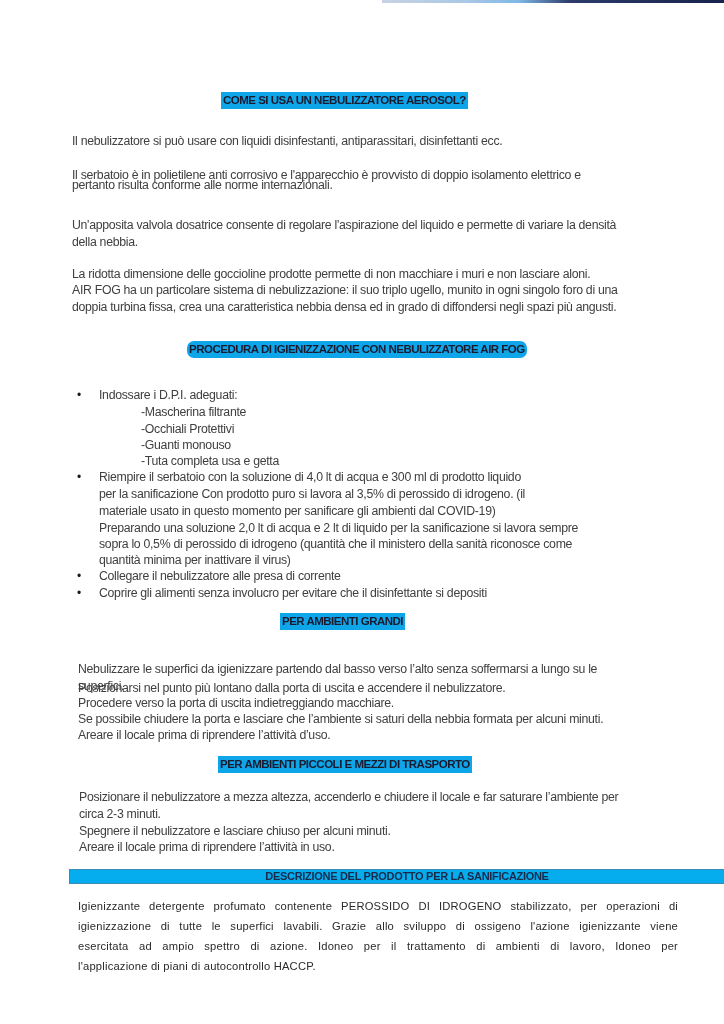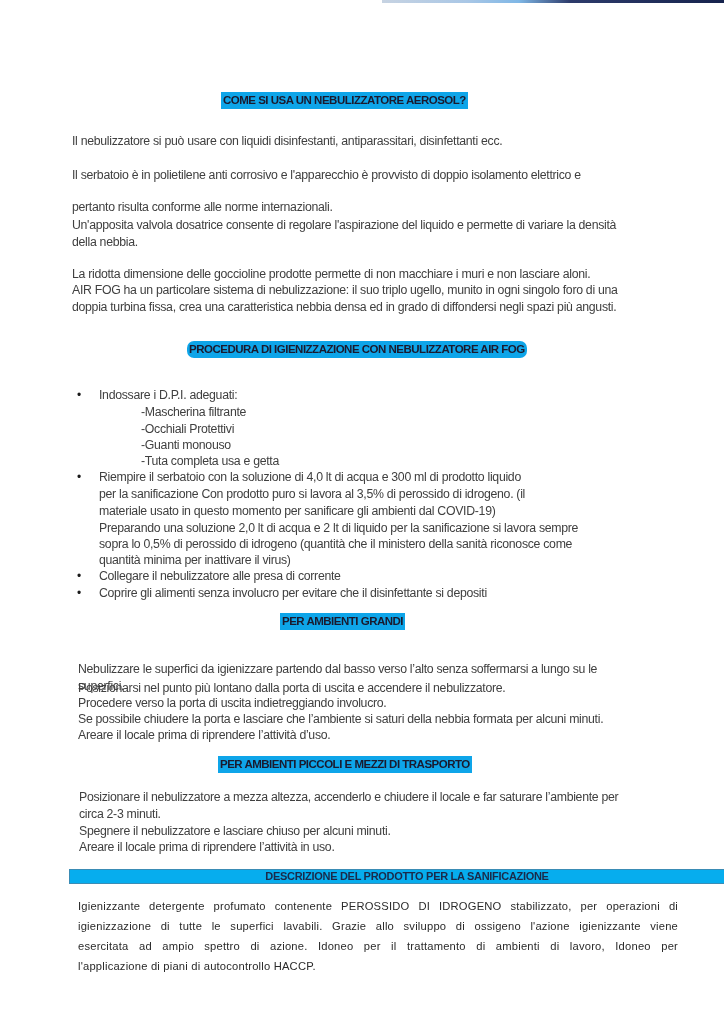--- a/index.html
+++ b/index.html
@@ -38,21 +38,21 @@
 </style>
 </head>
 <body>
 
 <div class="top-bar"></div>
 
 <div class="hl" style="left:221px;top:92px;">COME SI USA UN NEBULIZZATORE AEROSOL?</div>
 
 <div class="p" style="left:72px;top:132px;">Il nebulizzatore si può usare con liquidi disinfestanti, antiparassitari, disinfettanti ecc.</div>
 <div class="p" style="left:72px;top:166px;">Il serbatoio è in polietilene anti corrosivo e l'apparecchio è provvisto di doppio isolamento elettrico e</div>
-<div class="p" style="left:72px;top:198px;">pertanto risulta conforme alle norme internazionali.</div>
+<div class="p" style="left:72px;top:176px;">pertanto risulta conforme alle norme internazionali.</div>
 <div class="p" style="left:72px;top:216px;">Un'apposita valvola dosatrice consente di regolare l'aspirazione del liquido e permette di variare la densità</div>
 <div class="p" style="left:72px;top:233px;">della nebbia.</div>
 <div class="p" style="left:72px;top:265px;">La ridotta dimensione delle goccioline prodotte permette di non macchiare i muri e non lasciare aloni.</div>
 <div class="p" style="left:72px;top:281px;">AIR FOG ha un particolare sistema di nebulizzazione: il suo triplo ugello, munito in ogni singolo foro di una</div>
 <div class="p" style="left:72px;top:298px;">doppia turbina fissa, crea una caratteristica nebbia densa ed in grado di diffondersi negli spazi più  angusti.</div>
 
 <div class="hl" style="left:187px;top:341px;border-radius:7px;">PROCEDURA DI IGIENIZZAZIONE CON NEBULIZZATORE AIR FOG</div>
 
 <span class="bullet" style="left:77px;top:386px;">•</span>
 <div class="p" style="left:99px;top:386px;">Indossare i D.P.I. adeguati:</div>
@@ -72,21 +72,21 @@
 <span class="bullet" style="left:77px;top:567px;">•</span>
 <div class="p" style="left:99px;top:567px;">Collegare il nebulizzatore alle presa di corrente</div>
 <span class="bullet" style="left:77px;top:584px;">•</span>
 <div class="p" style="left:99px;top:584px;">Coprire gli alimenti senza involucro per evitare che il disinfettante si depositi</div>
 
 <div class="hl" style="left:280px;top:613px;">PER AMBIENTI GRANDI</div>
 
 <div class="p" style="left:78px;top:679px;">Posizionarsi nel punto più lontano dalla porta di uscita e accendere il nebulizzatore.</div>
 <div class="p" style="left:78px;top:660px;">Nebulizzare le superfici da igienizzare partendo dal basso verso l’alto senza soffermarsi a lungo su le</div>
 <div class="p" style="left:78px;top:677px;">superfici.</div>
-<div class="p" style="left:78px;top:694px;">Procedere verso la porta di uscita indietreggiando involucro.</div>
+<div class="p" style="left:78px;top:694px;">Procedere verso la porta di uscita indietreggiando macchiare.</div>
 <div class="p" style="left:78px;top:710px;">Se possibile chiudere la porta e lasciare che l’ambiente si saturi della nebbia formata per alcuni minuti.</div>
 <div class="p" style="left:78px;top:726px;">Areare il locale prima di riprendere l’attività d’uso.</div>
 
 <div class="hl" style="left:218px;top:756px;">PER AMBIENTI PICCOLI E MEZZI DI TRASPORTO</div>
 
 <div class="p" style="left:79px;top:788px;">Posizionare il nebulizzatore a mezza altezza, accenderlo e chiudere il locale e far saturare l’ambiente per</div>
 <div class="p" style="left:79px;top:805px;">circa 2-3 minuti.</div>
 <div class="p" style="left:79px;top:822px;">Spegnere il nebulizzatore e lasciare chiuso per alcuni minuti.</div>
 <div class="p" style="left:79px;top:838px;">Areare il locale prima di riprendere l’attività in uso.</div>
 

